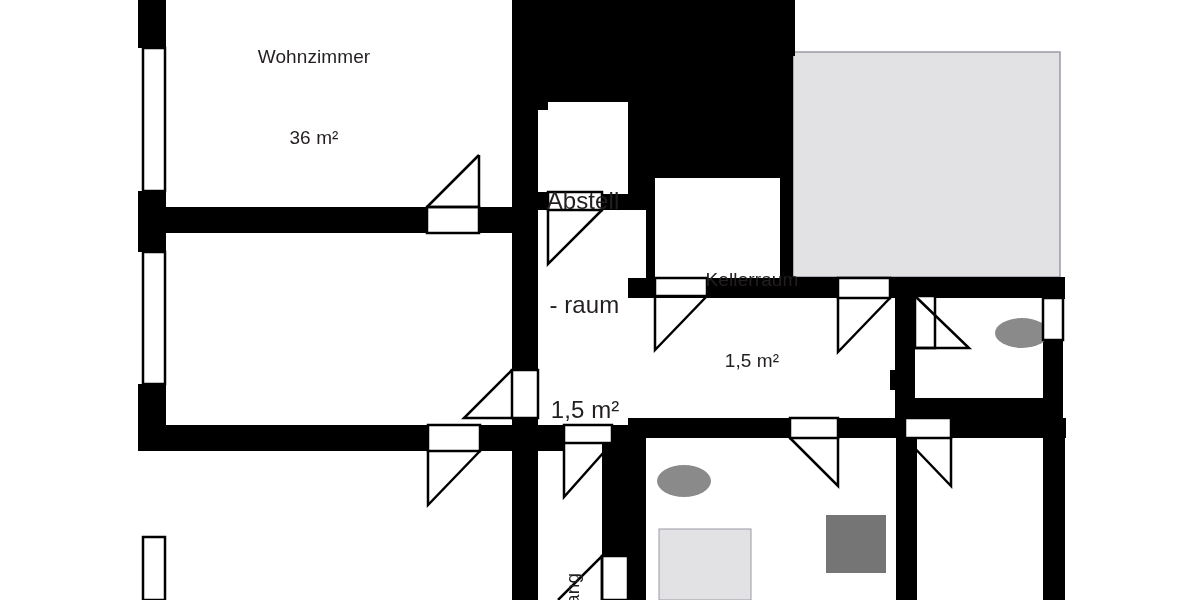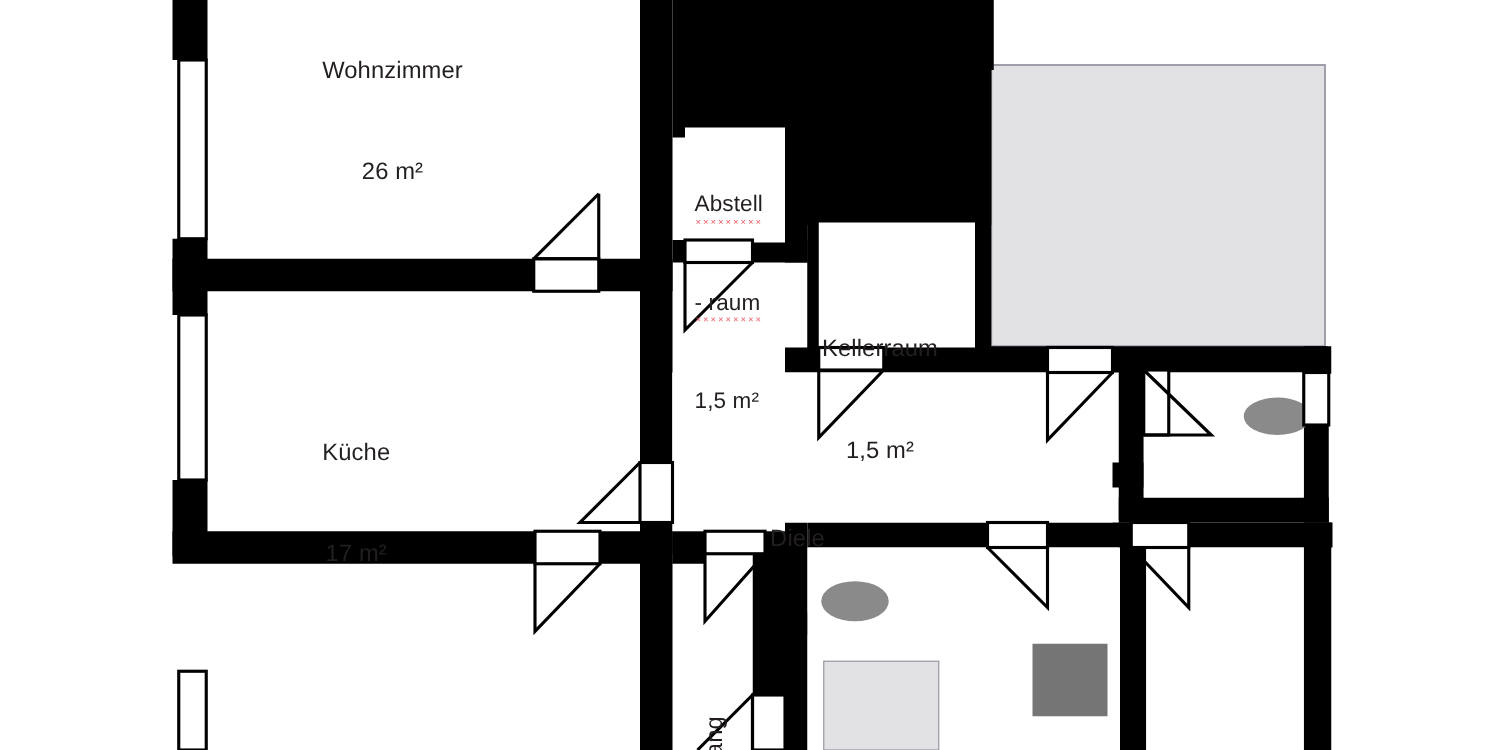--- a/index.html
+++ b/index.html
@@ -185,43 +185,36 @@
 
       <rect x="602" y="556" width="26" height="44"></rect>
       <polyline points="602,600 602,556 558,600" fill="none"></polyline>
 
     </g>
 
   </svg>
 
   <div class="room-label" style="left:314px; top:-10px; transform:translateX(-50%);">
     <span class="name">Wohnzimmer</span>
-    <span class="area">26 m²</span>
-  </div>
-
-  <div class="room-label" style="left:583px; top:100px; transform:translateX(-50%); text-align:left; font-size:18px;">
+    <span class="area">36 m²</span>
+  </div>
+
+  <div class="room-label" style="left:583px; top:116px; transform:translateX(-50%); text-align:right; font-size:24px;">
     <span class="name spell">Abstell</span>
     <span class="name spell">- raum</span>
     <span class="area">1,5 m²</span>
   </div>
 
-  <div class="room-label" style="left:704px; top:213px; transform:translateX(-50%);">
+  <div class="room-label" style="left:752px; top:213px; transform:translateX(-50%);">
     <span class="name">Kellerraum</span>
     <span class="area">1,5 m²</span>
   </div>
 
 
-  <div class="room-label" style="left:285px; top:296px; transform:translateX(-50%);">
-    <span class="name">Küche</span>
-    <span class="area">17 m²</span>
-  </div>
-
-  <div class="room-label" style="left:638px; top:365px; transform:translateX(-50%);">
-    <span class="name">Diele</span>
-  </div>
+
 
 
   <div class="room-label" style="left:317px; top:552px; transform:translateX(-50%);">
     
     
   </div>
 
   <div class="room-label rot90" style="left:573px; top:558px; width:120px; margin-left:-60px; margin-top:-12px;">
     <span class="name">Windfang</span>
   </div>

